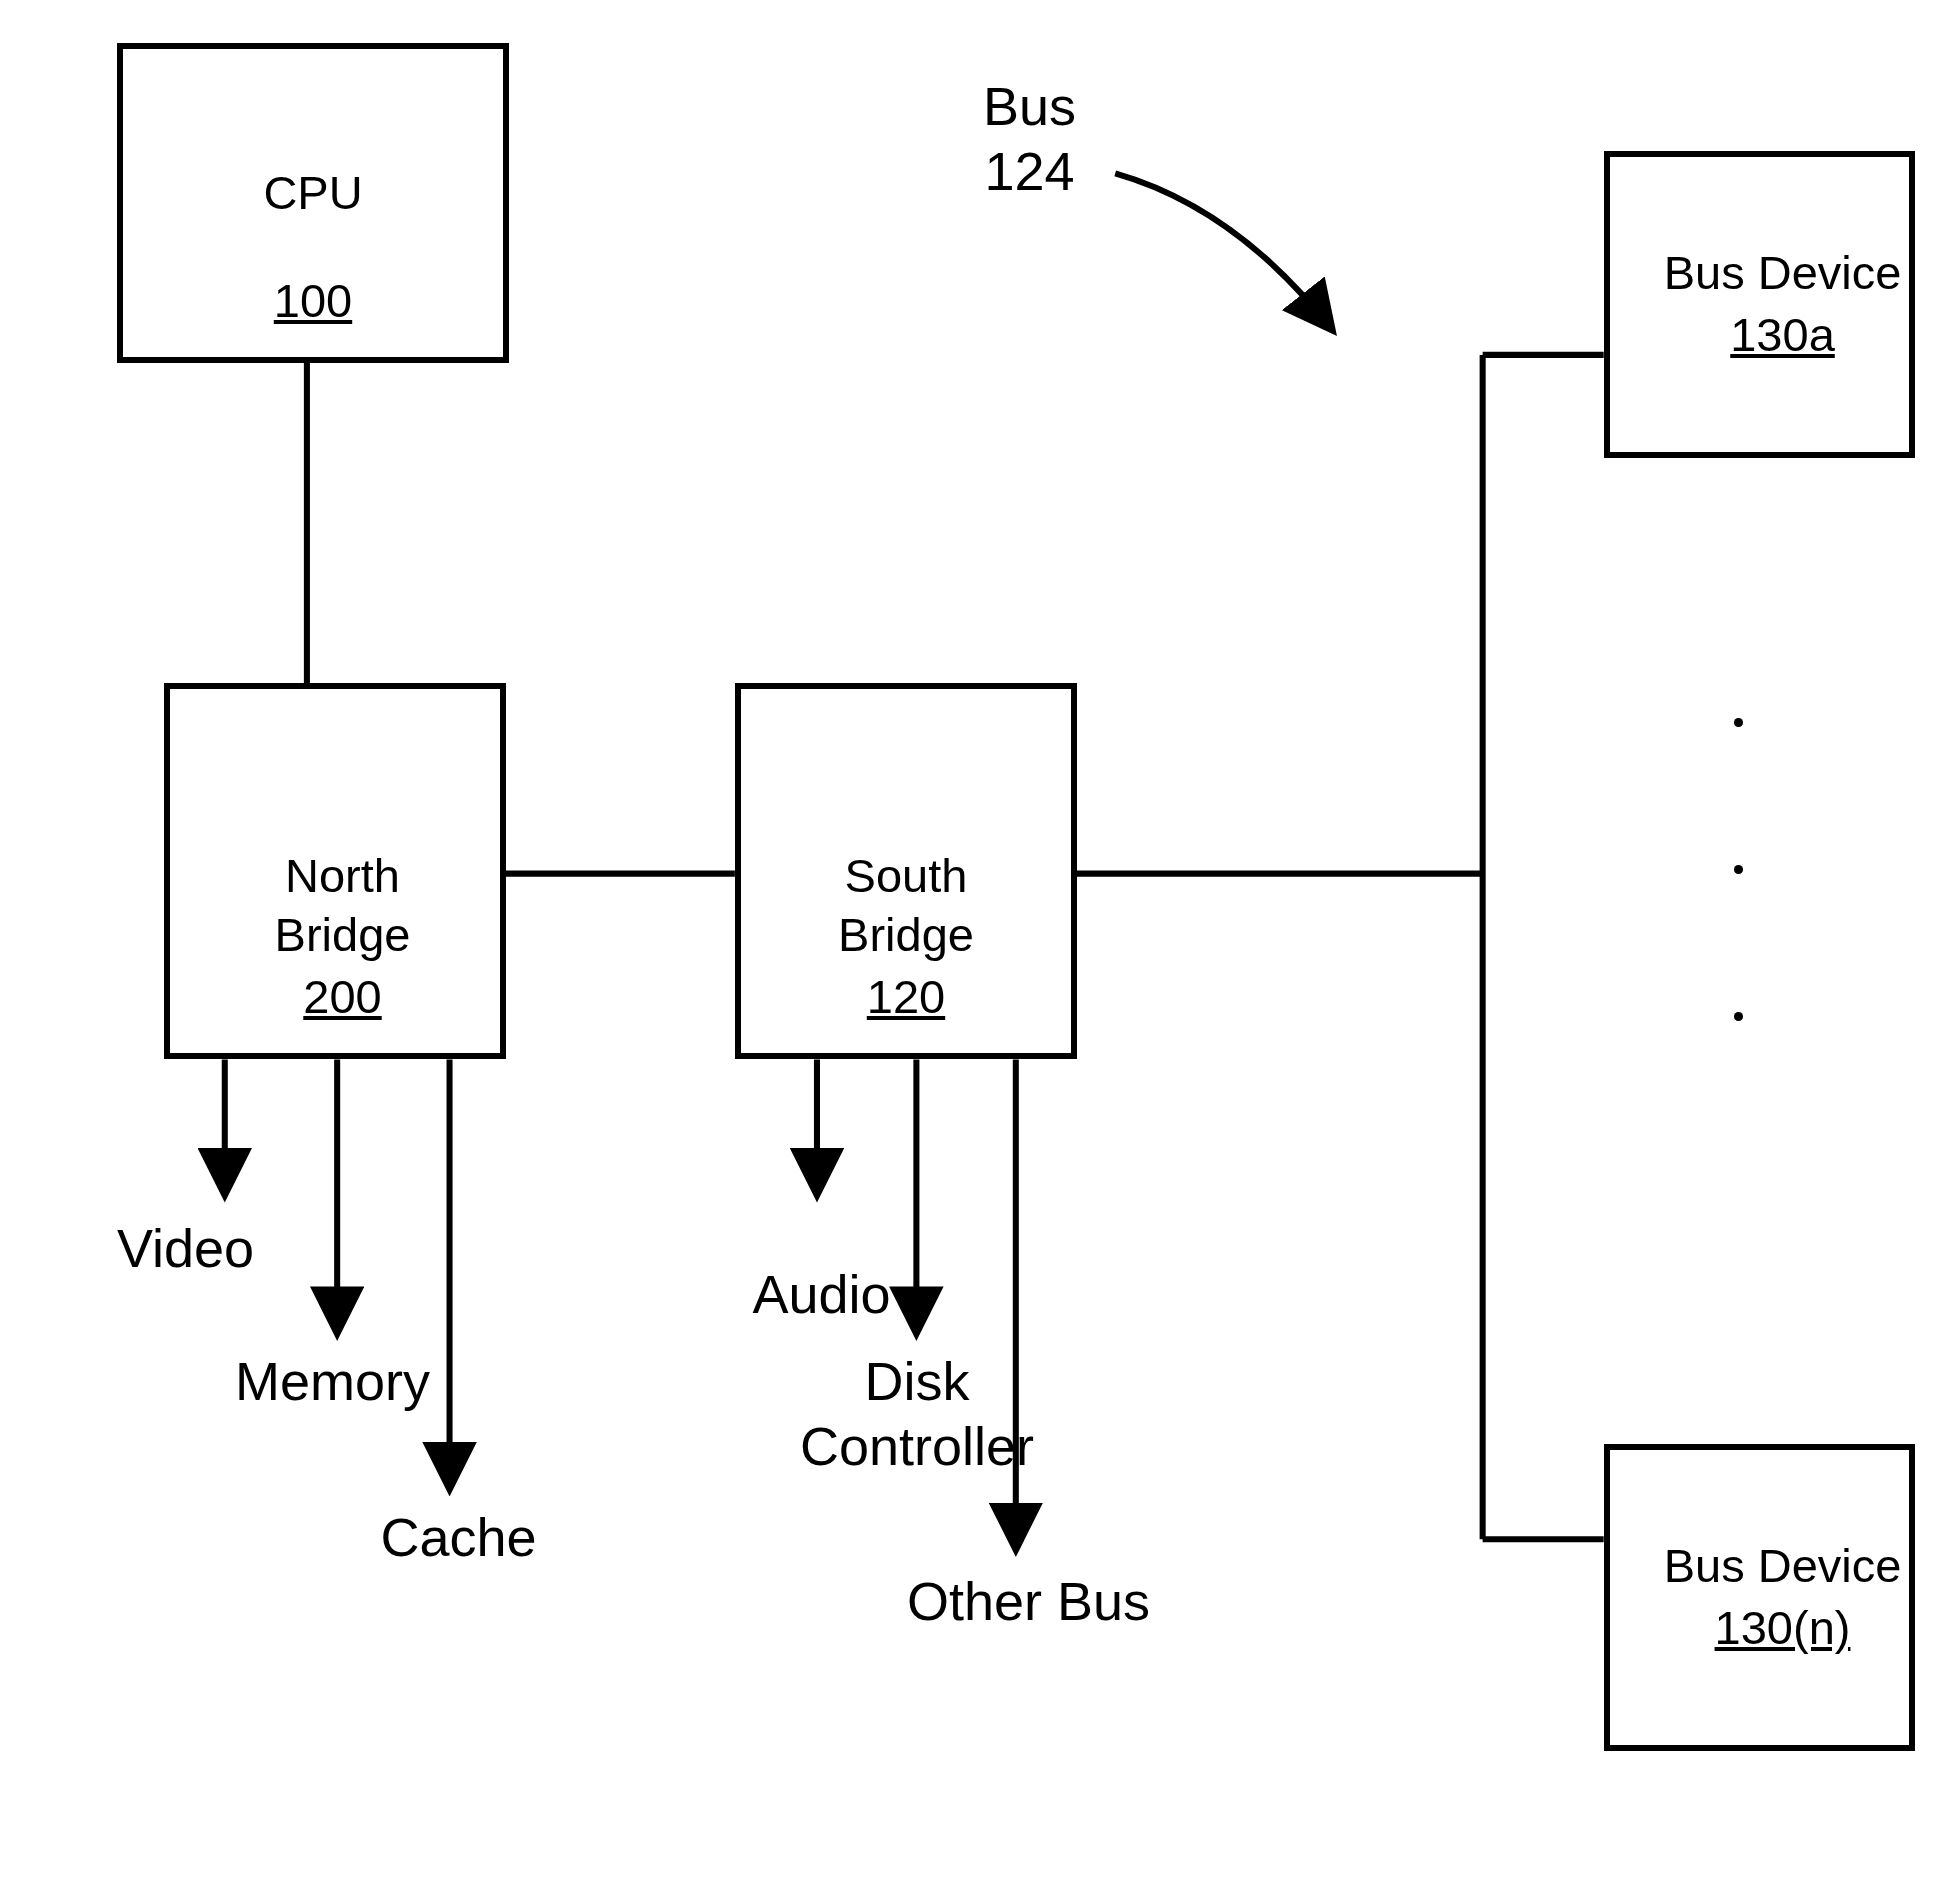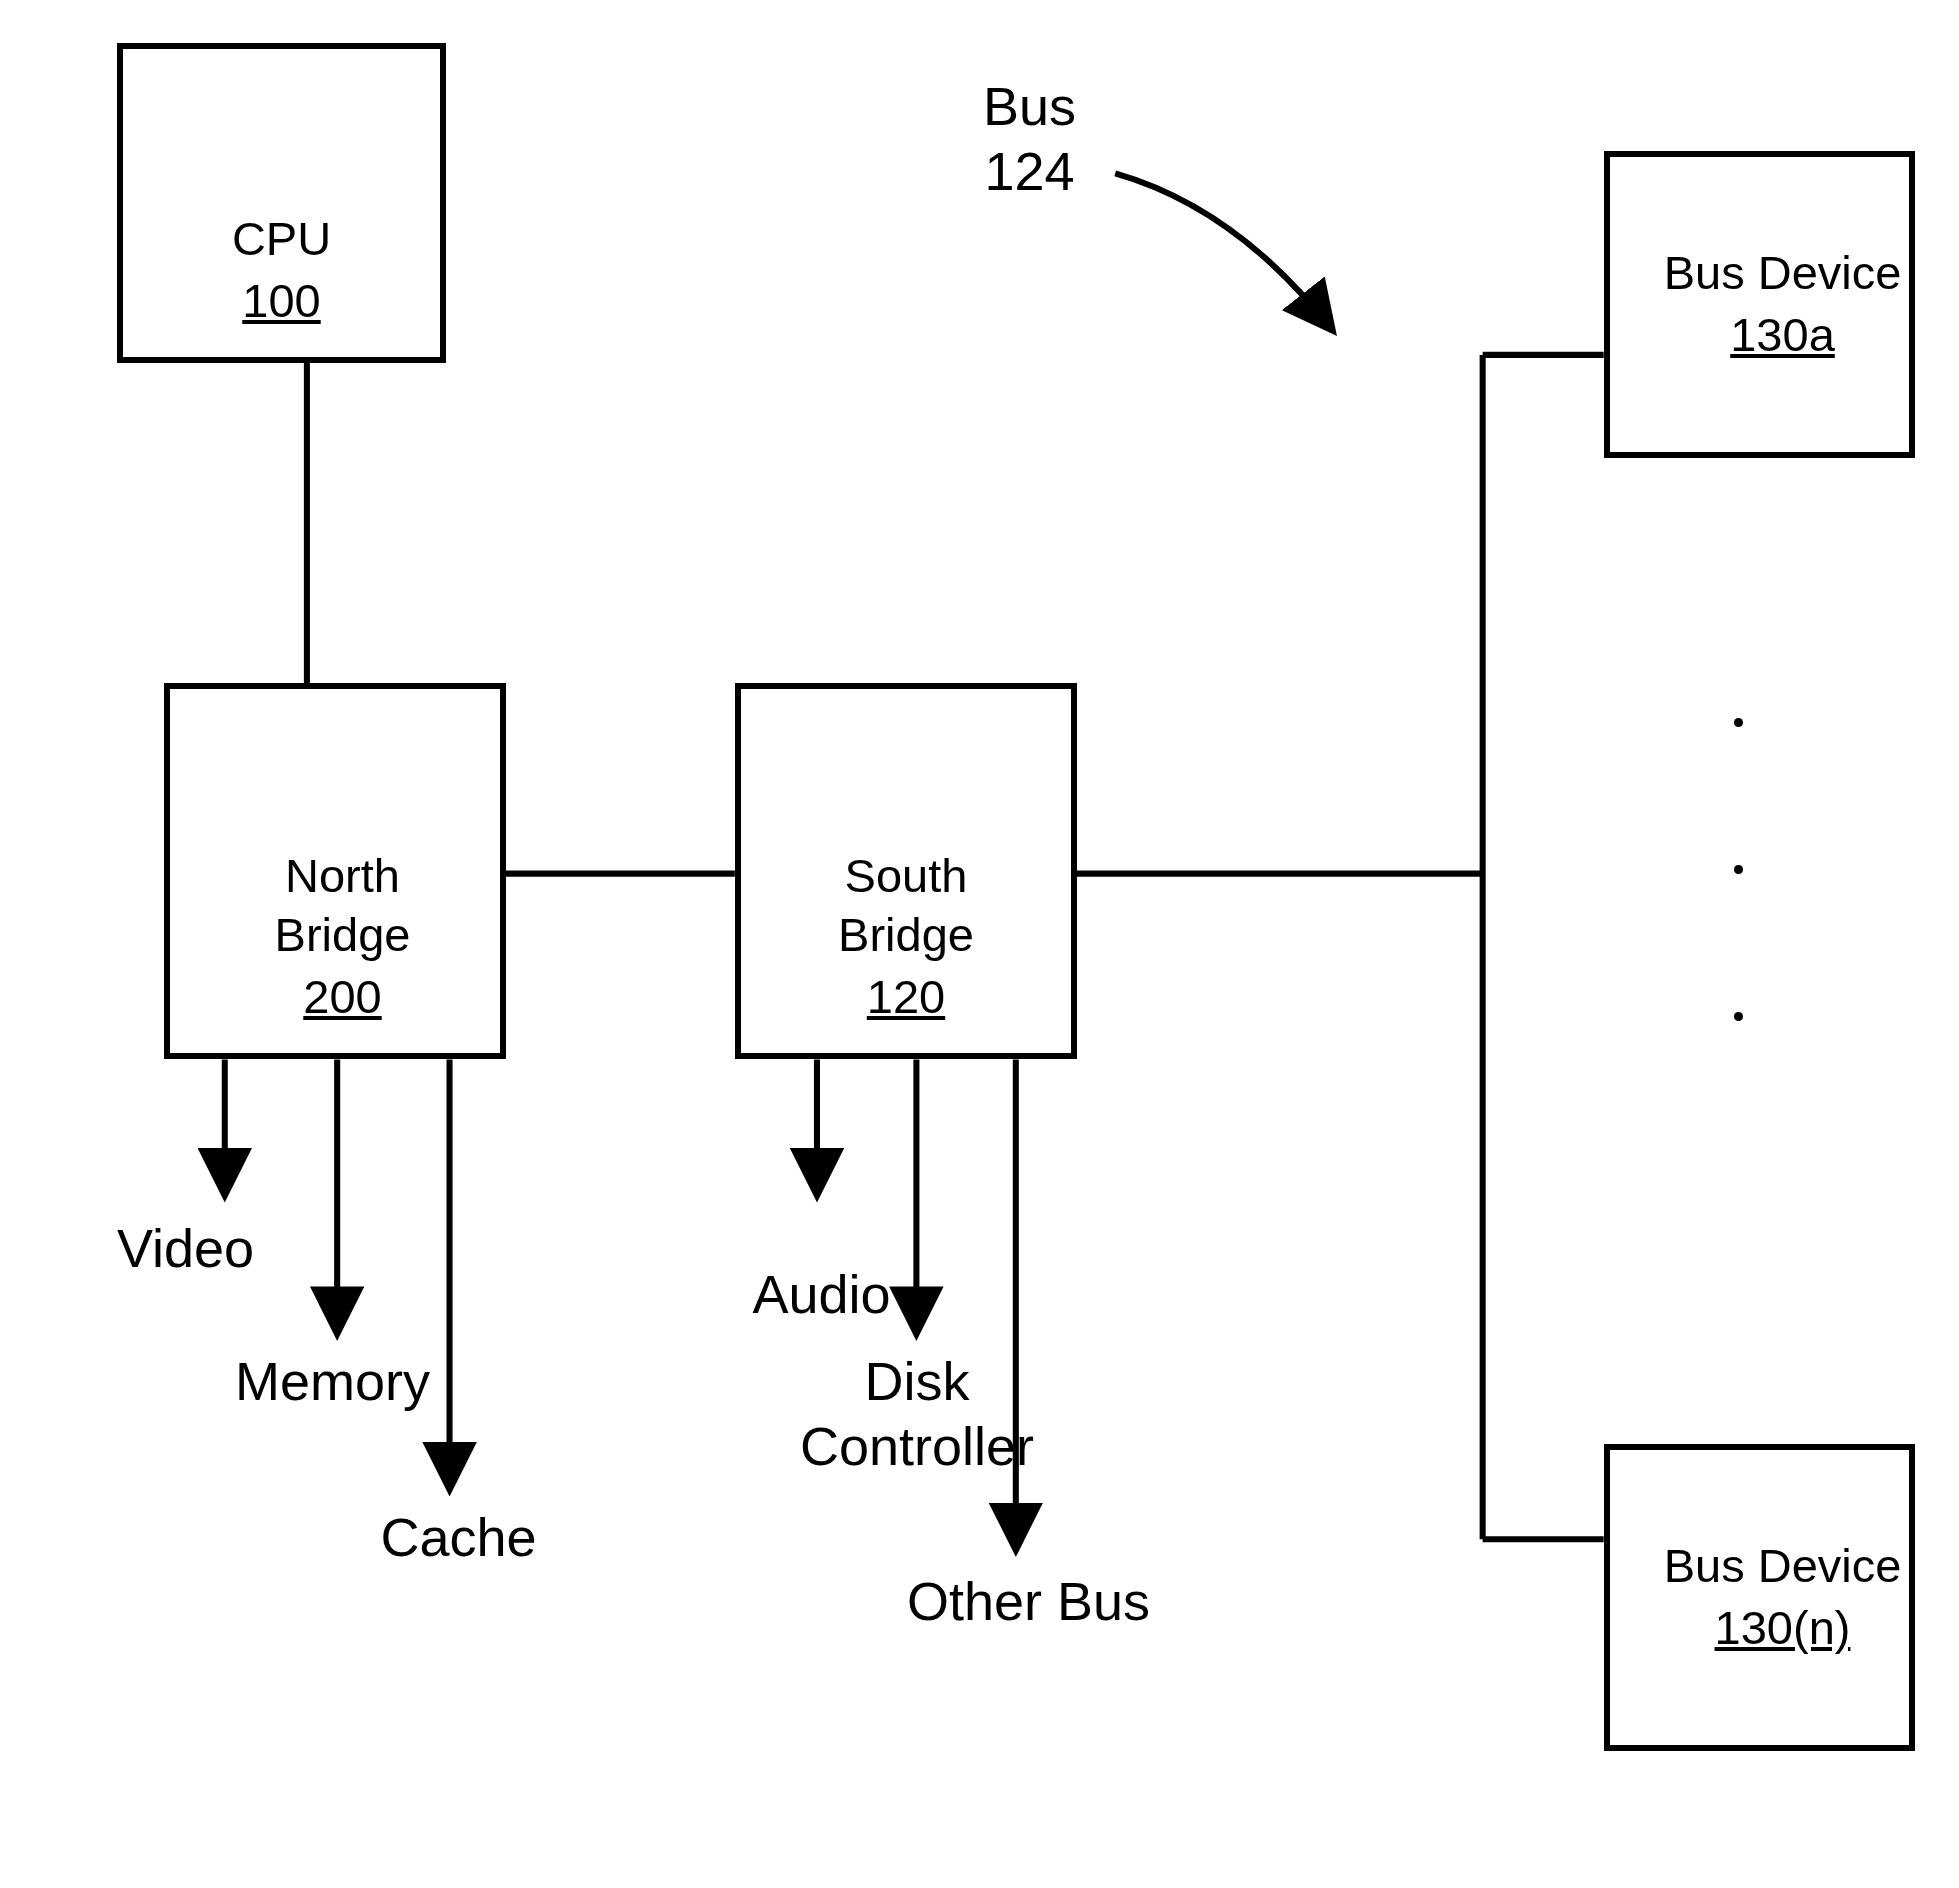--- a/index.html
+++ b/index.html
@@ -82,21 +82,21 @@
 
     <line x1="260" y1="1225" x2="260" y2="1380" stroke="#000" stroke-width="7" marker-end="url(#arrow)"></line>
     <line x1="390" y1="1225" x2="390" y2="1540" stroke="#000" stroke-width="7" marker-end="url(#arrow)"></line>
     <line x1="520" y1="1225" x2="520" y2="1720" stroke="#000" stroke-width="7" marker-end="url(#arrow)"></line>
 
     <line x1="945" y1="1225" x2="945" y2="1380" stroke="#000" stroke-width="7" marker-end="url(#arrow)"></line>
     <line x1="1060" y1="1225" x2="1060" y2="1540" stroke="#000" stroke-width="7" marker-end="url(#arrow)"></line>
     <line x1="1175" y1="1225" x2="1175" y2="1790" stroke="#000" stroke-width="7" marker-end="url(#arrow)"></line>
   </svg>
 
-  <div class="box" style="left:117px; top:43px; width:329px; height:320px;">
+  <div class="box" style="left:117px; top:43px; width:392px; height:320px;gap:46px;">
     <div class="title">CPU</div>
     <div class="ref">100</div>
   </div>
 
   <div class="box" style="left:164px; top:683px; width:342px; height:376px;padding-left:15px;">
     <div class="title">North
 Bridge</div>
     <div class="ref">200</div>
   </div>
 

